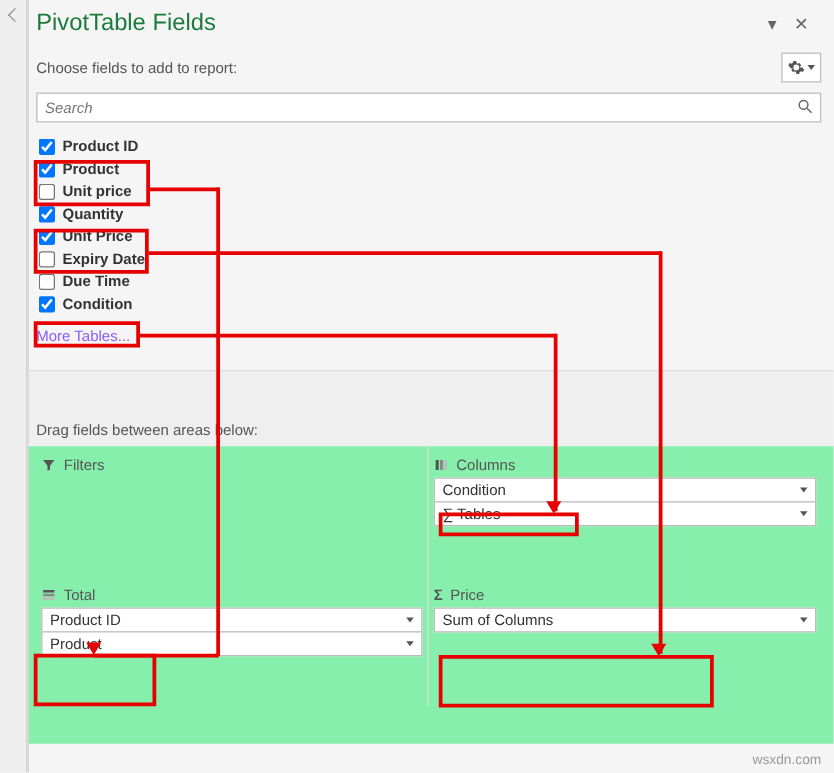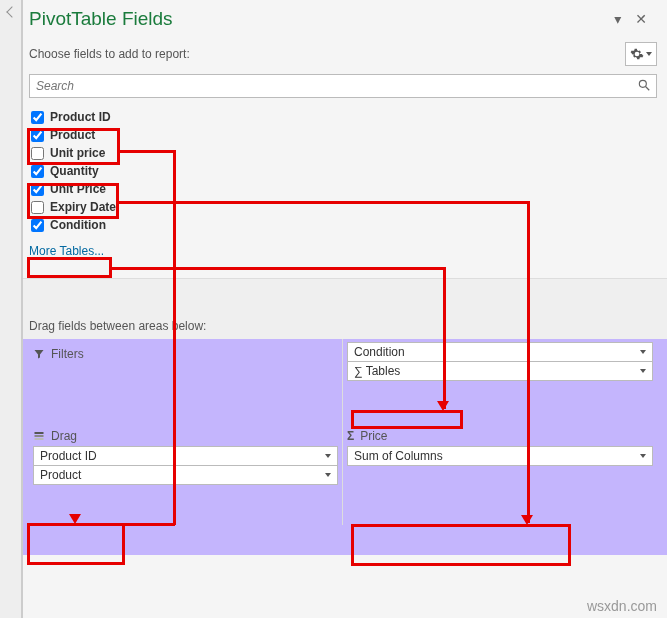--- a/index.html
+++ b/index.html
@@ -85,34 +85,34 @@
       padding: 0 10px 0 6px;
     }
     .field {
       display:flex; align-items:center; gap:6px;
       height:18px;
       padding:0 2px;
     }
     .field input[type=checkbox]{ width:13px; height:13px; }
     .field label { cursor:default;font-weight:bold; }
     .field.sel label { font-weight:600; }
-    .more { color:#0369a1; margin:10px 0 0 6px; cursor:pointer;}
+    .more { color:#8b5cf6; margin:10px 0 0 6px; cursor:pointer;}
     .drag-label {
       padding: 40px 10px 6px 6px;
       color:#555;
       border-top:1px solid #ddd;
       margin-top:20px;
       background:#efefef;
     }
     .areas {
       display:grid;
       grid-template-columns: 1fr 1fr;
       grid-template-rows: auto auto;
       gap:0;
-      background:#c4b5fd;
+      background:#86efac;
       padding:0 10px 30px 6px;
     }
     .area { padding:4px 4px 40px 4px; border-right:1px solid #ddd;}
     .area:nth-child(2n){ border-right:none; }
     .area-head {
       display:flex; align-items:center; gap:6px;
       color:#555; padding:4px 0;
     }
     .area-head svg { width:12px; height:12px; flex-shrink:0;}
     .pill {
@@ -124,21 +124,21 @@
     
     .redbox { position:absolute; border:3px solid #e60000; pointer-events:none; }
     .arrow-line { position:absolute; background:#e60000; pointer-events:none; }
     .arrow-head {
       position:absolute; width:0;height:0; pointer-events:none;
       border-left:6px solid transparent; border-right:6px solid transparent;
       border-top:10px solid #e60000;
     }
     .watermark {
       position:absolute; right:10px; bottom:4px;
-      font-size:14px; color:#999;
+      font-size:11px; color:#999;
     }
   </style>
 </head>
 <body>
 
 <div class="vert-handle"></div>
 
 <div class="pane">
   <div class="header">
     <div class="title">PivotTable Fields</div>
@@ -184,20 +184,24 @@
         <label>Quantity</label>
       </div>
       <div class="field sel">
         <input type="checkbox" checked="" style="">
         <label>Unit Price</label>
       </div>
       <div class="field">
         <input type="checkbox" style="">
         <label>Expiry Date</label>
       </div>
+      <div class="field">
+        <input type="checkbox" style="">
+        <label>Due Time</label>
+      </div>
       <div class="field sel">
         <input type="checkbox" checked="" style="">
         <label>Condition</label>
       </div>
     </div>
 
   <div class="more">More Tables...</div>
 
   <div class="drag-label">Drag fields between areas below:</div>
 
@@ -205,39 +209,47 @@
     <div class="area">
       <div class="area-head">
           <svg viewBox="0 0 24 24">
             <path fill="#555" d="M3 4h18l-7 9v6l-4 2v-8z"></path>
           </svg>
           <span>Filters</span>
         </div>
       <div id="area-filters"></div>
     </div>
     <div class="area">
+      <div class="area-head">
+          <svg viewBox="0 0 24 24">
+            <rect x="3" y="4" width="5" height="16" fill="#555"></rect>
+            <rect x="10" y="4" width="5" height="16" fill="#888"></rect>
+            <rect x="17" y="4" width="4" height="16" fill="#bbb"></rect>
+          </svg>
+          <span>Columns</span>
+        </div>
       <div id="area-columns">
           <div class="pill">
             <span>Condition</span>
             <span class="caret"></span>
           </div>
           <div class="pill">
             <span>∑ Tables</span>
             <span class="caret"></span>
           </div>
         </div>
     </div>
     <div class="area">
       <div class="area-head">
           <svg viewBox="0 0 24 24">
             <rect x="3" y="4" width="18" height="4" fill="#555"></rect>
             <rect x="3" y="10" width="18" height="4" fill="#888"></rect>
             <rect x="3" y="16" width="18" height="4" fill="#bbb"></rect>
           </svg>
-          <span>Drag</span>
+          <span>Total</span>
         </div>
       <div id="area-rows">
           <div class="pill">
             <span>Product ID</span>
             <span class="caret"></span>
           </div>
           <div class="pill">
             <span>Product</span>
             <span class="caret"></span>
           </div>

